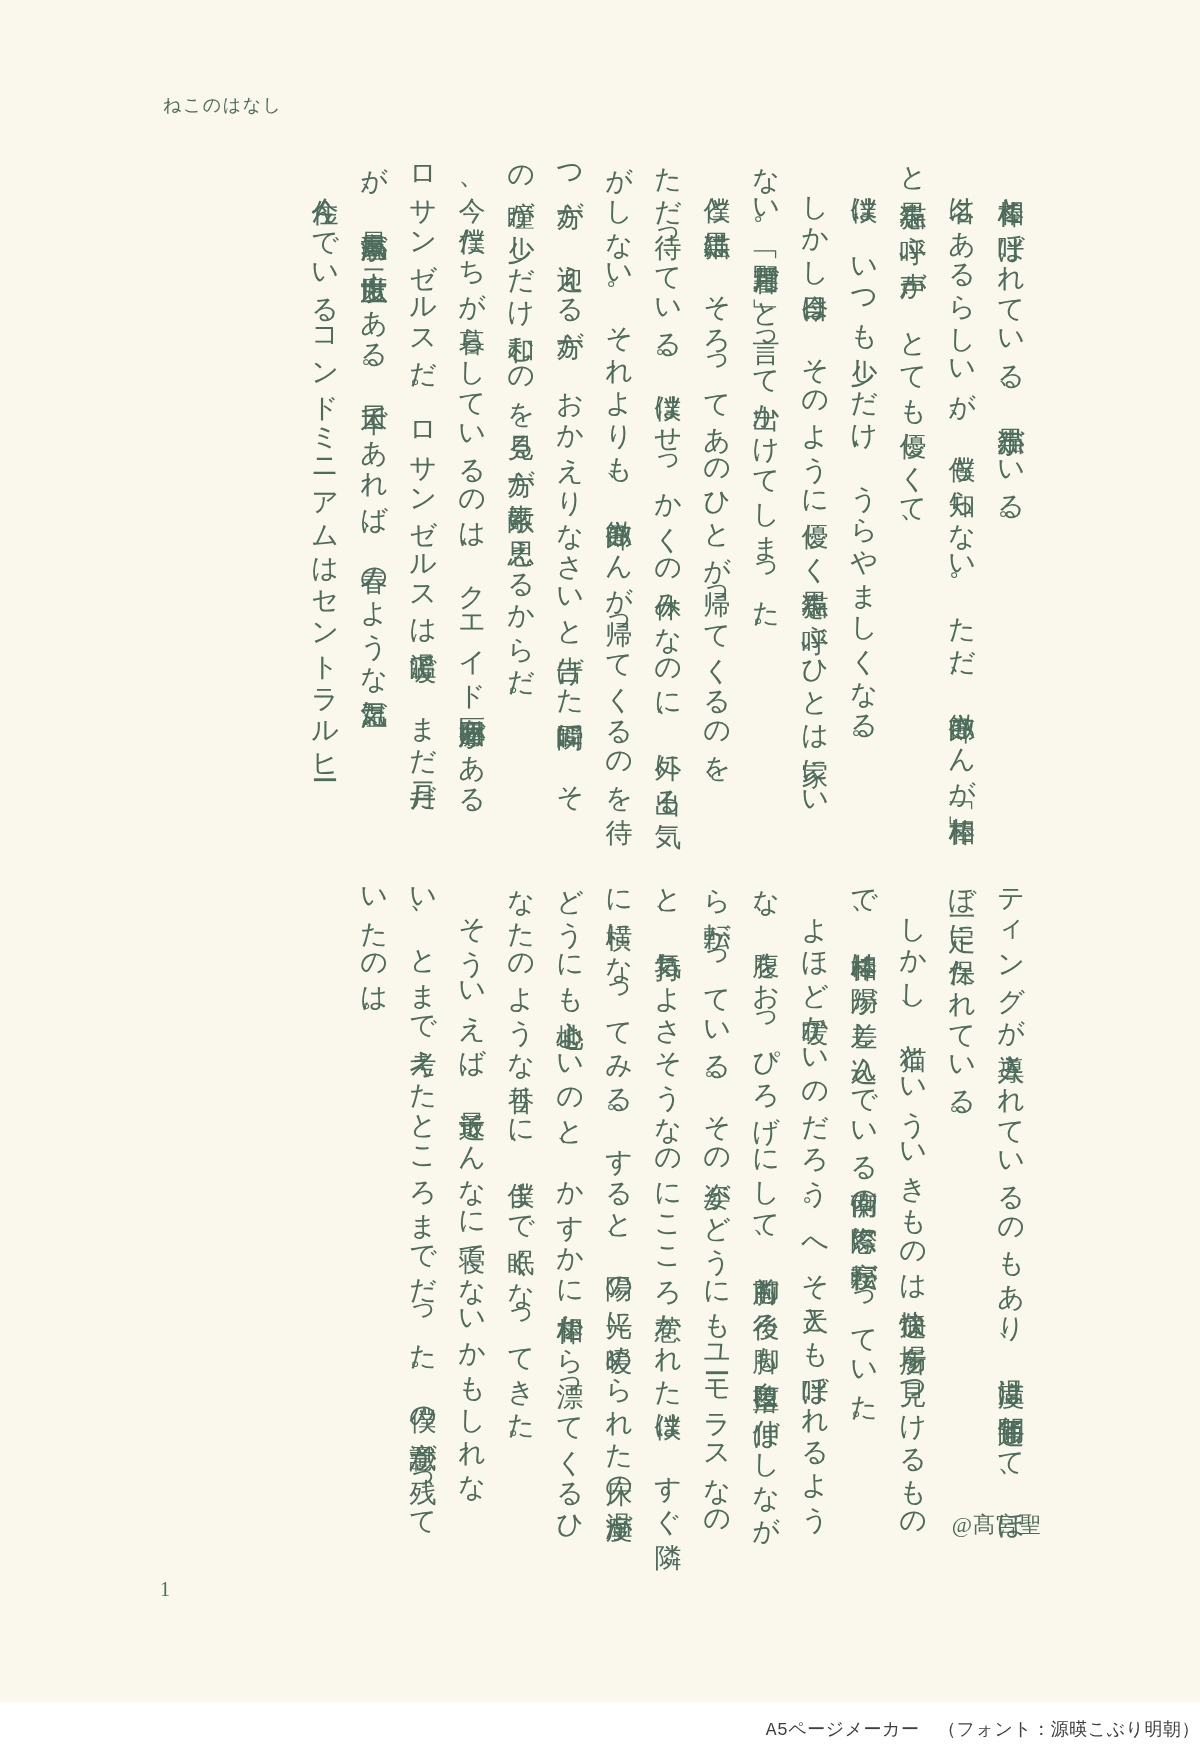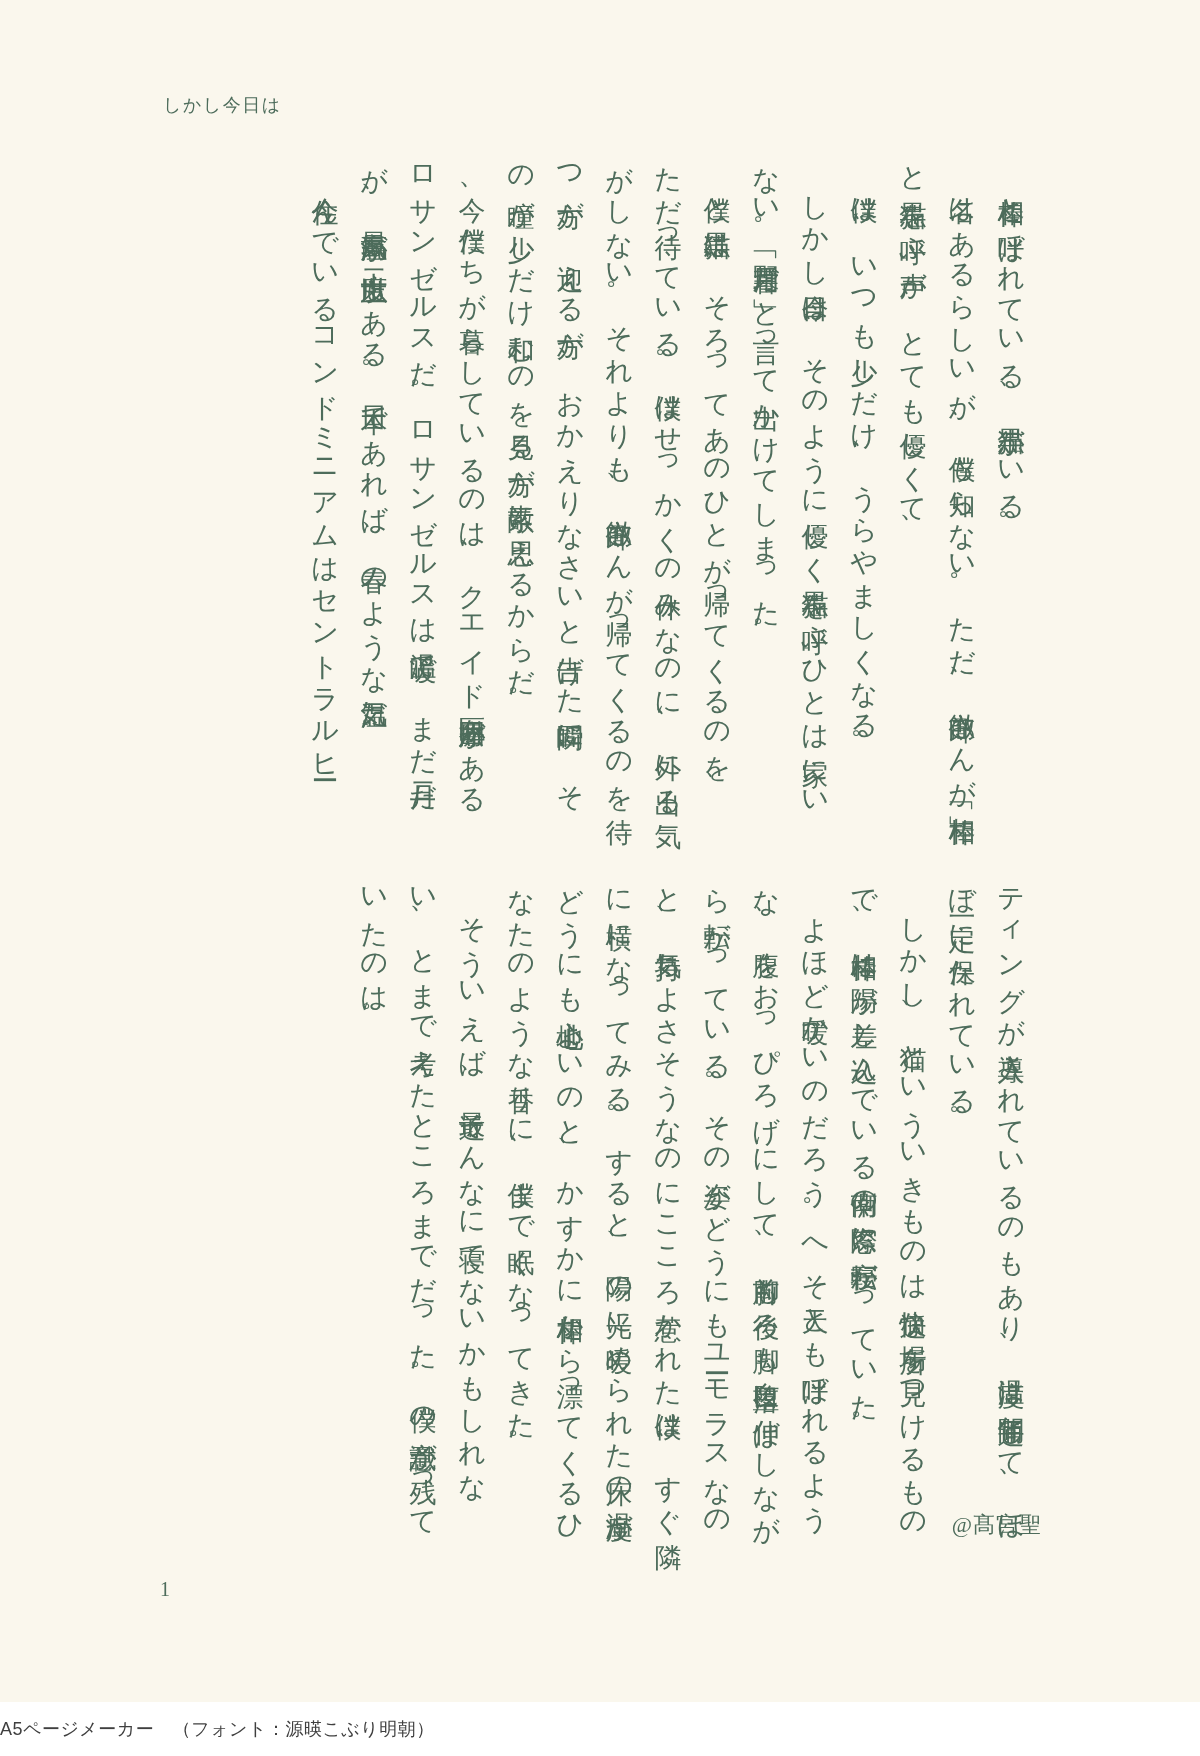--- a/index.html
+++ b/index.html
@@ -53,32 +53,32 @@
     top: 1510px;
     font-size: 22px;
     letter-spacing: 1px;
   }
   .generator-bar {
     width: 1200px;
     height: 54px;
     background: #ffffff;
     display: flex;
     align-items: center;
-    justify-content: flex-start;
+    justify-content: flex-end;
     font-size: 18px;
     letter-spacing: 0.5px;
     color: #3f3f3f;
-    font-family: Liberation Sans, sans-serif;
+    font-family: Liberation Mono, monospace;
   }
 </style>
 </head>
 <body>
 
 <div class="page">
-  <div class="header-title">しかし今日は</div>
+  <div class="header-title">ねこのはなし</div>
 
   <div class="vtext block-upper">　相棒と呼ばれている、黒猫がいる。
 　名はあるらしいが、僕も知らない。ただ、徹郎さんが「相棒」と黒猫を呼ぶ声が、とても優しくて、
 　僕は、いつも少しだけ、うらやましくなる。
 　しかし今日は、そのように優しく黒猫を呼ぶひとは家にいない。「野暮用だ」と言って出かけてしまった。
 　僕と黒猫は、そろってあのひとが帰ってくるのを、ただ待っている。僕はせっかくの休みなのに、外に出る気がしない。それよりも、徹郎さんが帰ってくるのを待つ方が、迎える方が、おかえりなさいと告げた瞬間に、その瞳が少しだけ和むのを見る方が素敵に思えるからだ。
 　今、僕たちが暮らしているのは、クエイド医療財団があるロサンゼルスだ。ロサンゼルスは温暖で、まだ二月だが、最高気温が二十度以上もある。日本であれば、春のような気温だ。
 　今住んでいるコンドミニアムはセントラルヒー</div>
 
   <div class="vtext block-lower">ティングが導入されているのもあり、温度は年間通じて、ほぼ一定に保たれている。

